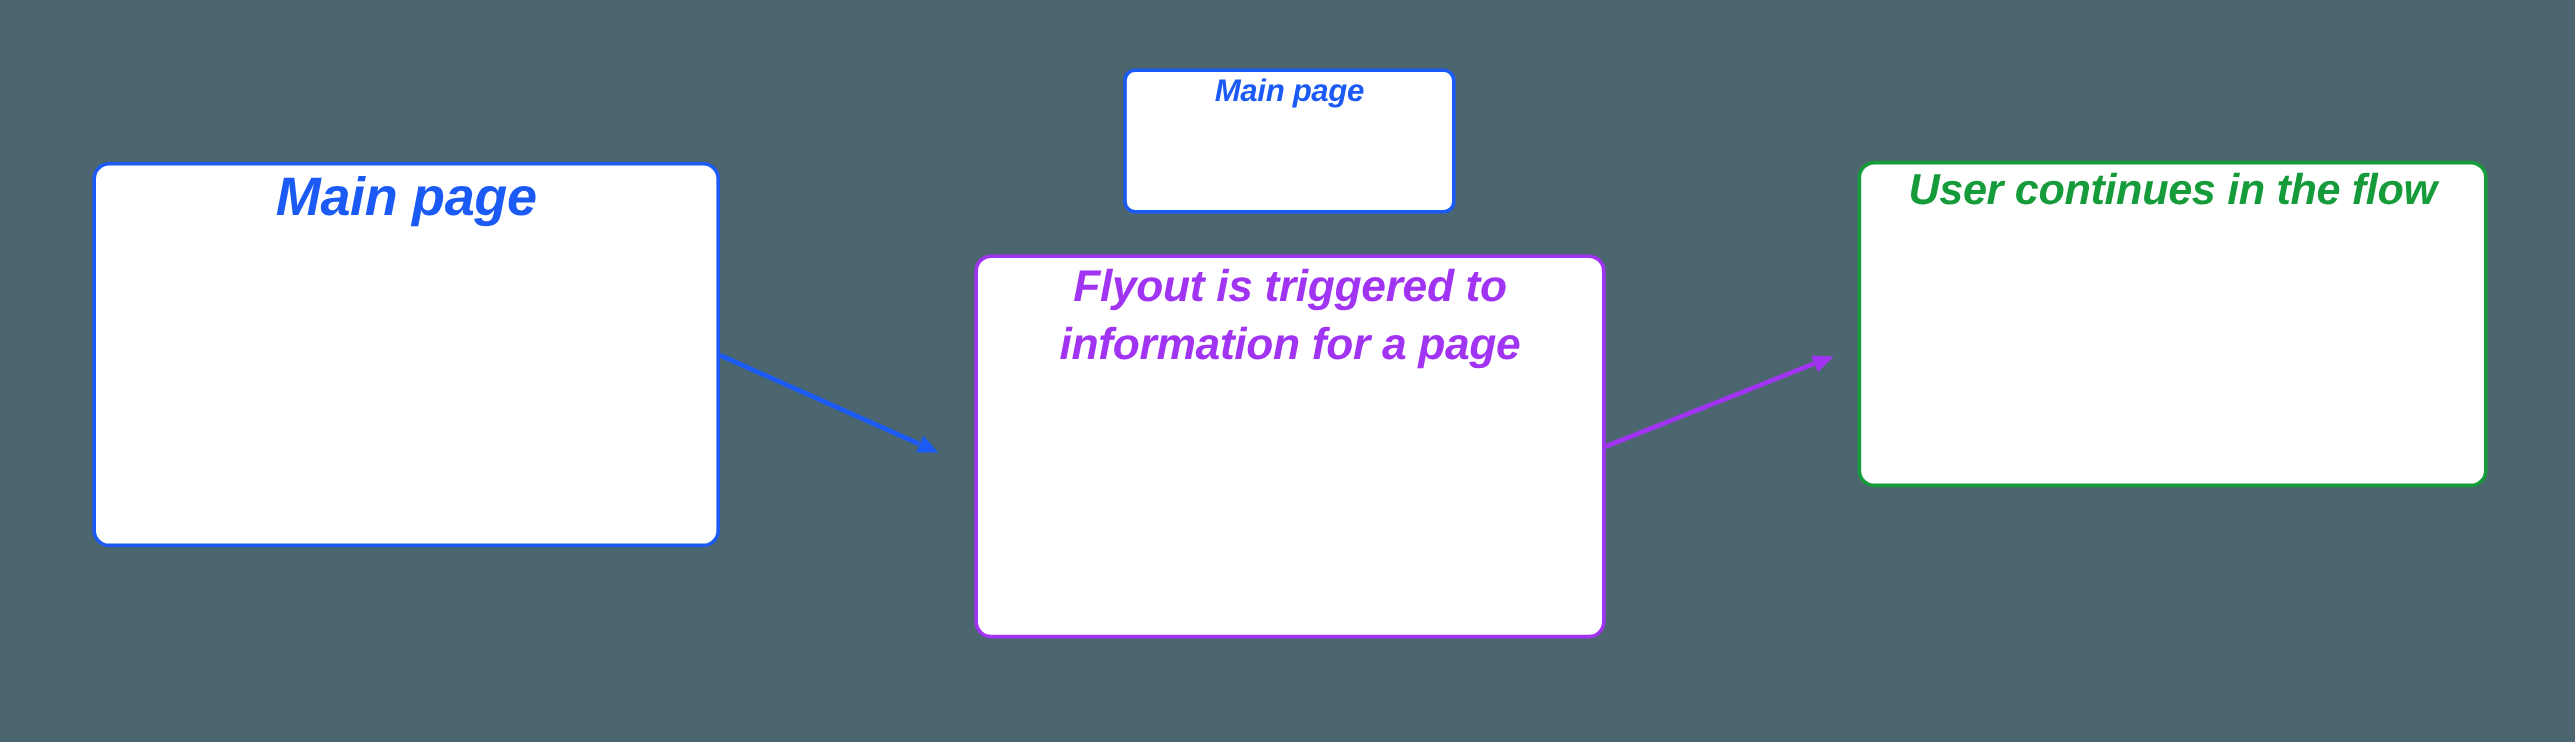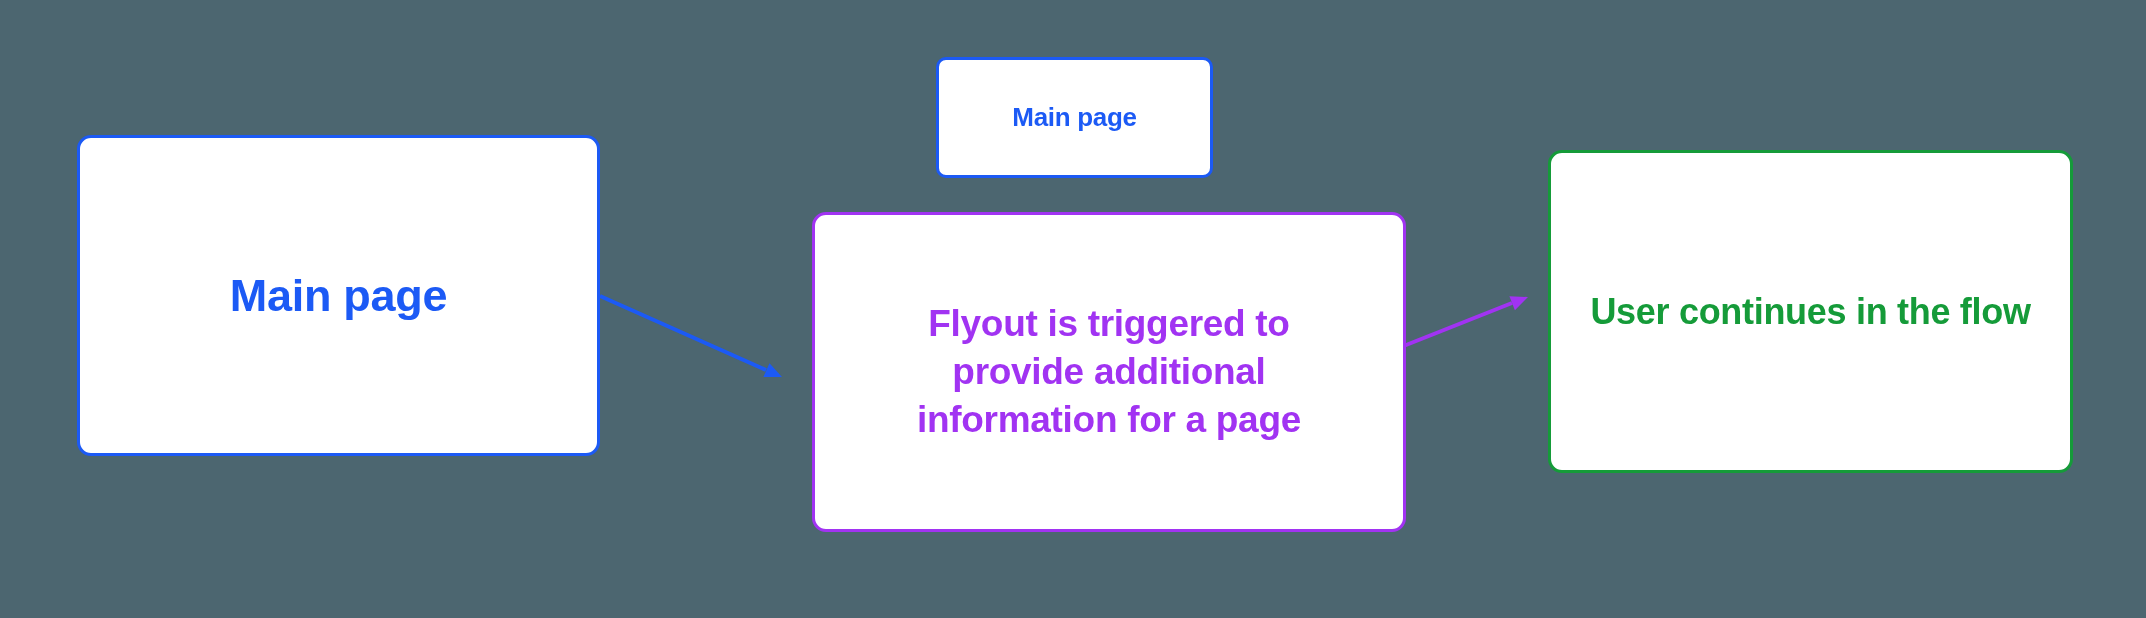--- a/index.html
+++ b/index.html
@@ -26,54 +26,55 @@
   .edge-blue .edge-line { stroke: var(--blue); }
   .edge-blue .edge-head { fill: var(--blue); }
   .edge-purple .edge-line { stroke: var(--purple); }
   .edge-purple .edge-head { fill: var(--purple); }
 
   .node {
     position: absolute;
     box-sizing: border-box;
     background: var(--node-fill, #FFFFFF);
     display: flex;
-    align-items: center;
+    align-items: flex-start;
     justify-content: center;
     text-align: center;
     font-weight: 700;
     letter-spacing: -0.3px;
+    font-style: italic;
   }
 
   .node-main {
     left: 77px; top: 135px; width: 523px; height: 321px;
     border: 3px solid var(--blue);
     border-radius: 14px;
     color: var(--blue);
     font-size: 45px;
   }
 
   .node-main-small {
     left: 936px; top: 57px; width: 277px; height: 121px;
     border: 3px solid var(--blue);
     border-radius: 10px;
     color: var(--blue);
     font-size: 26px;
   }
 
   .node-flyout {
-    left: 812px; top: 212px; width: 594px; height: 320px;
+    left: 812px; top: 212px; width: 526px; height: 320px;
     border: 3px solid var(--purple);
     border-radius: 14px;
     color: var(--purple);
     font-size: 37px;
     line-height: 48px;
   }
 
   .node-continue {
-    left: 1548px; top: 150px; width: 525px; height: 323px;
+    left: 1548px; top: 134px; width: 525px; height: 272px;
     border: 3px solid var(--green);
     border-radius: 14px;
     color: var(--green);
     font-size: 36px;
   }
 
   .flyout-line { display: block; }
 </style>
 </head>
 <body>
@@ -95,21 +96,20 @@
     <span>Main page</span>
   </div>
 
   <div class="node node-main-small">
     <span>Main page</span>
   </div>
 
   <div class="node node-flyout">
     <div>
       <span class="flyout-line">Flyout is triggered to</span>
-      <span class="flyout-line">provide additional</span>
       <span class="flyout-line">information for a page</span>
     </div>
   </div>
 
   <div class="node node-continue">
     <span>User continues in the flow</span>
   </div>
 
 </div>
 

